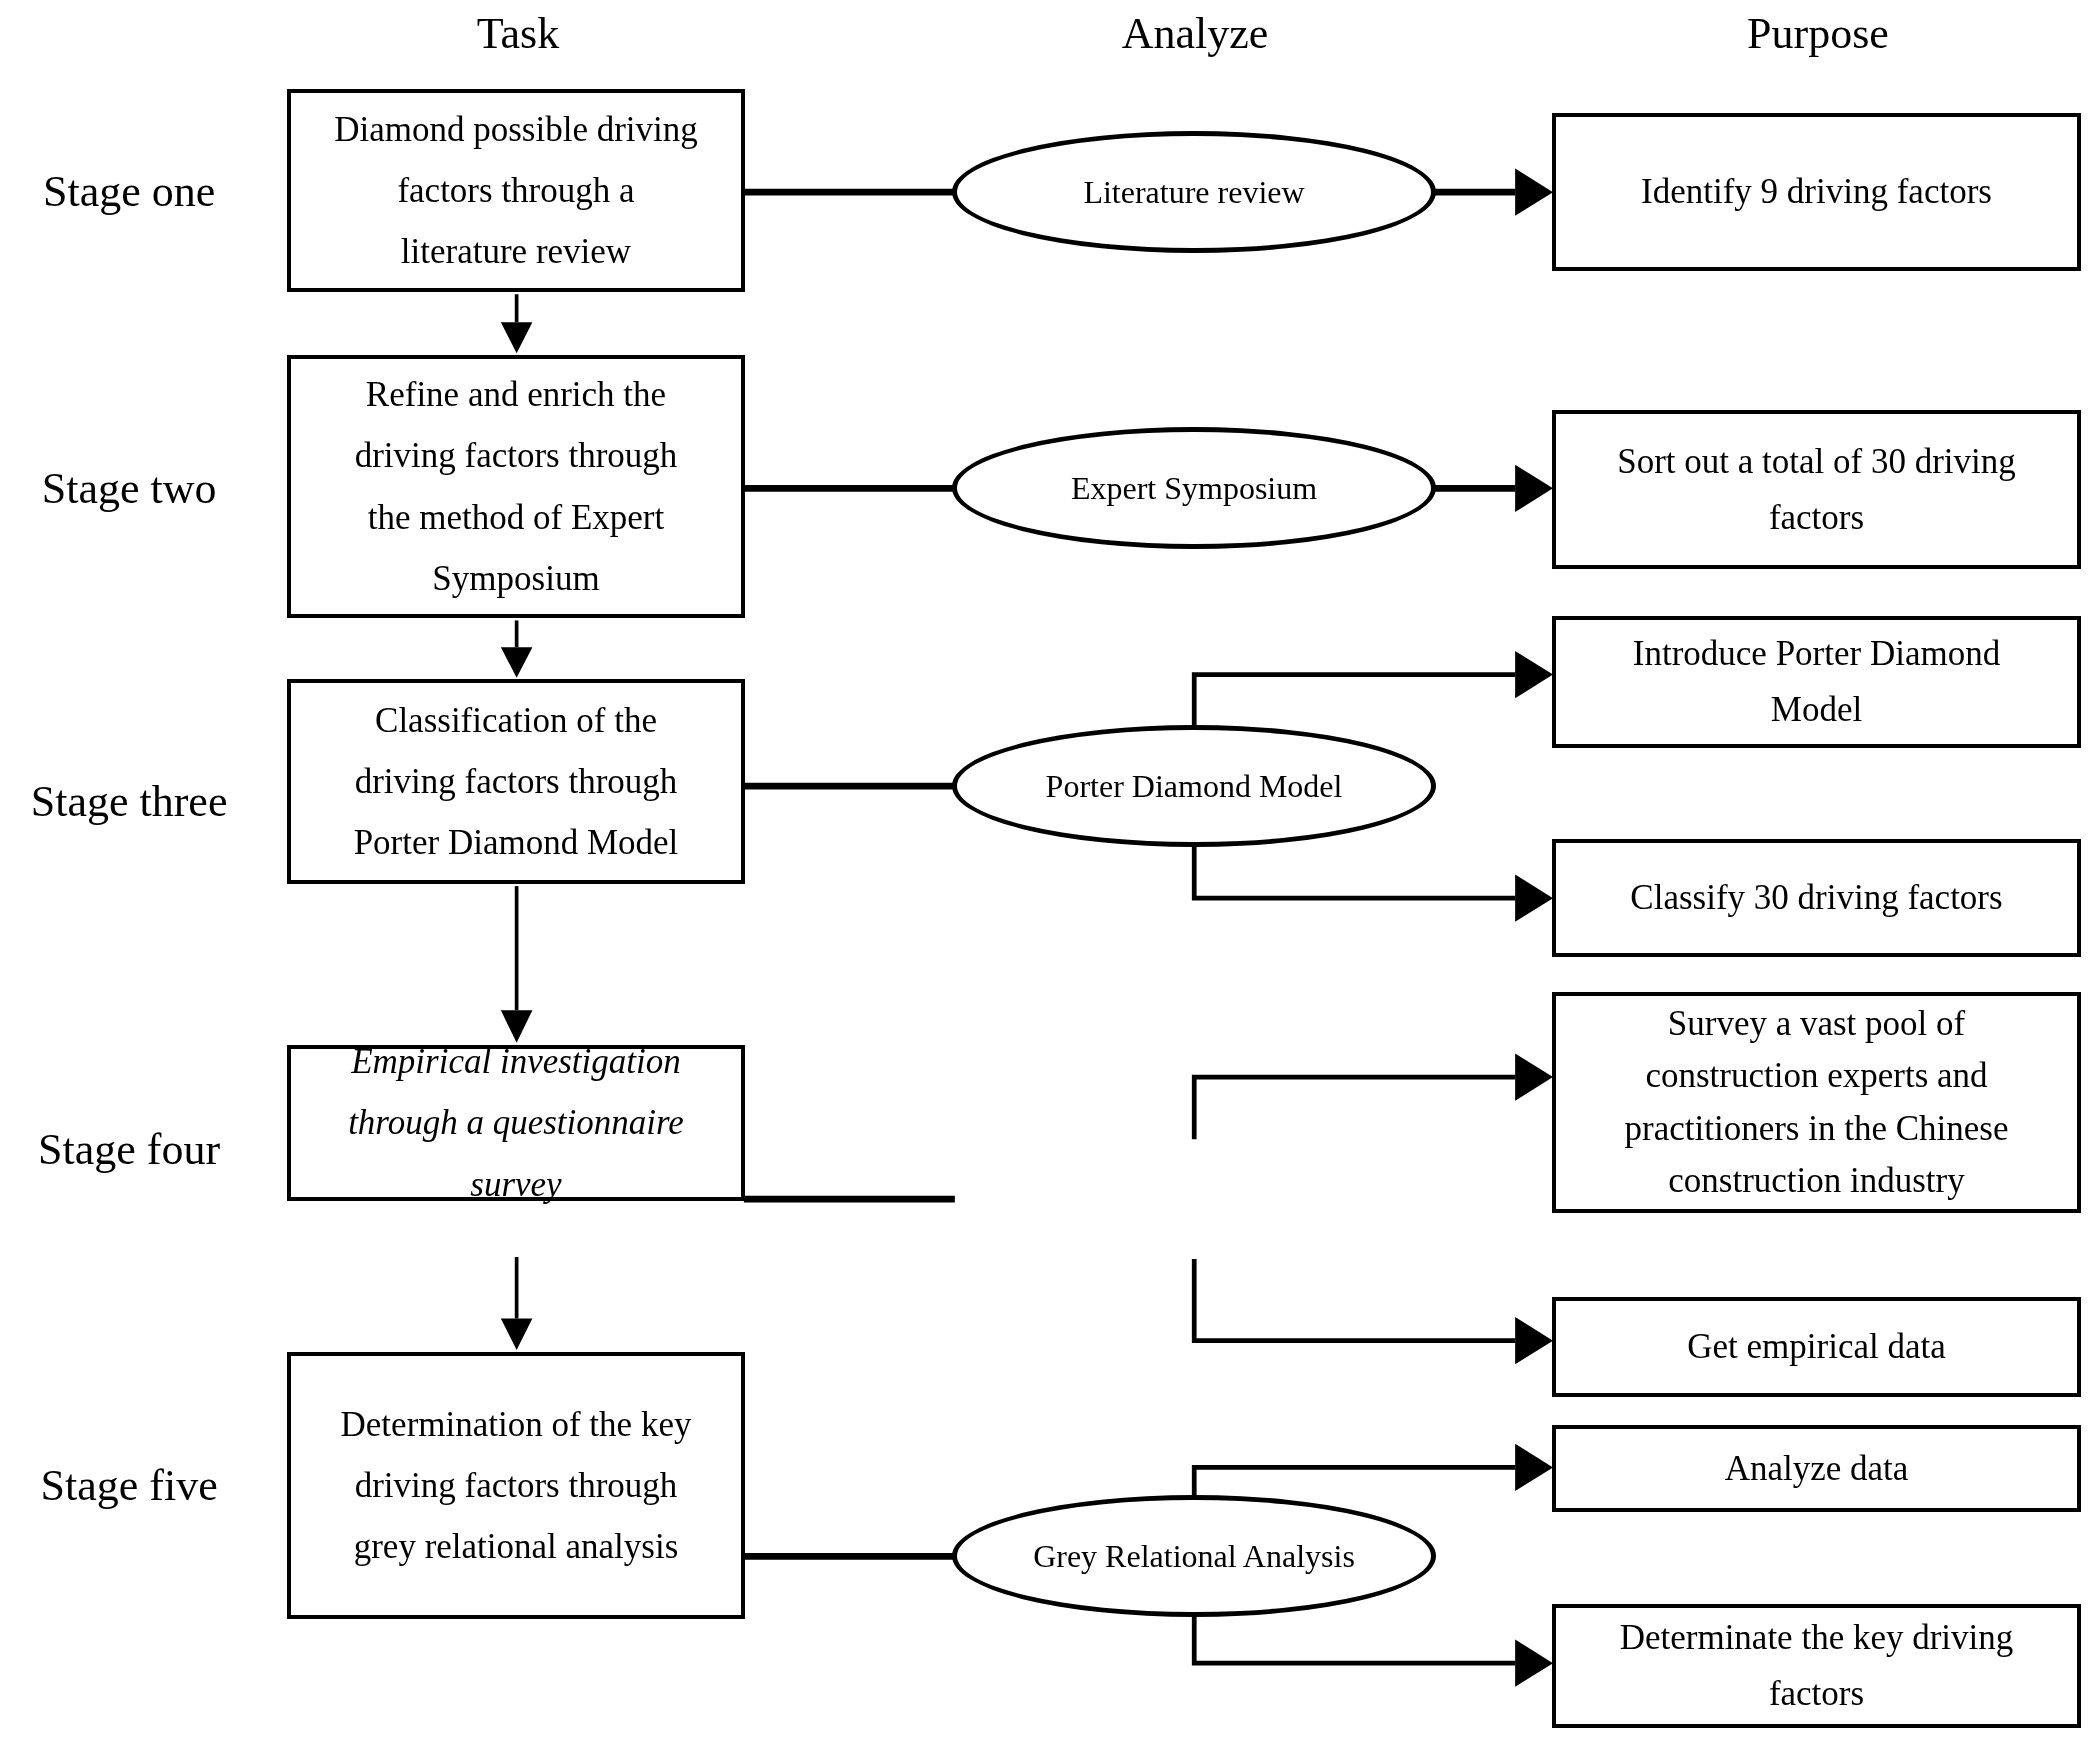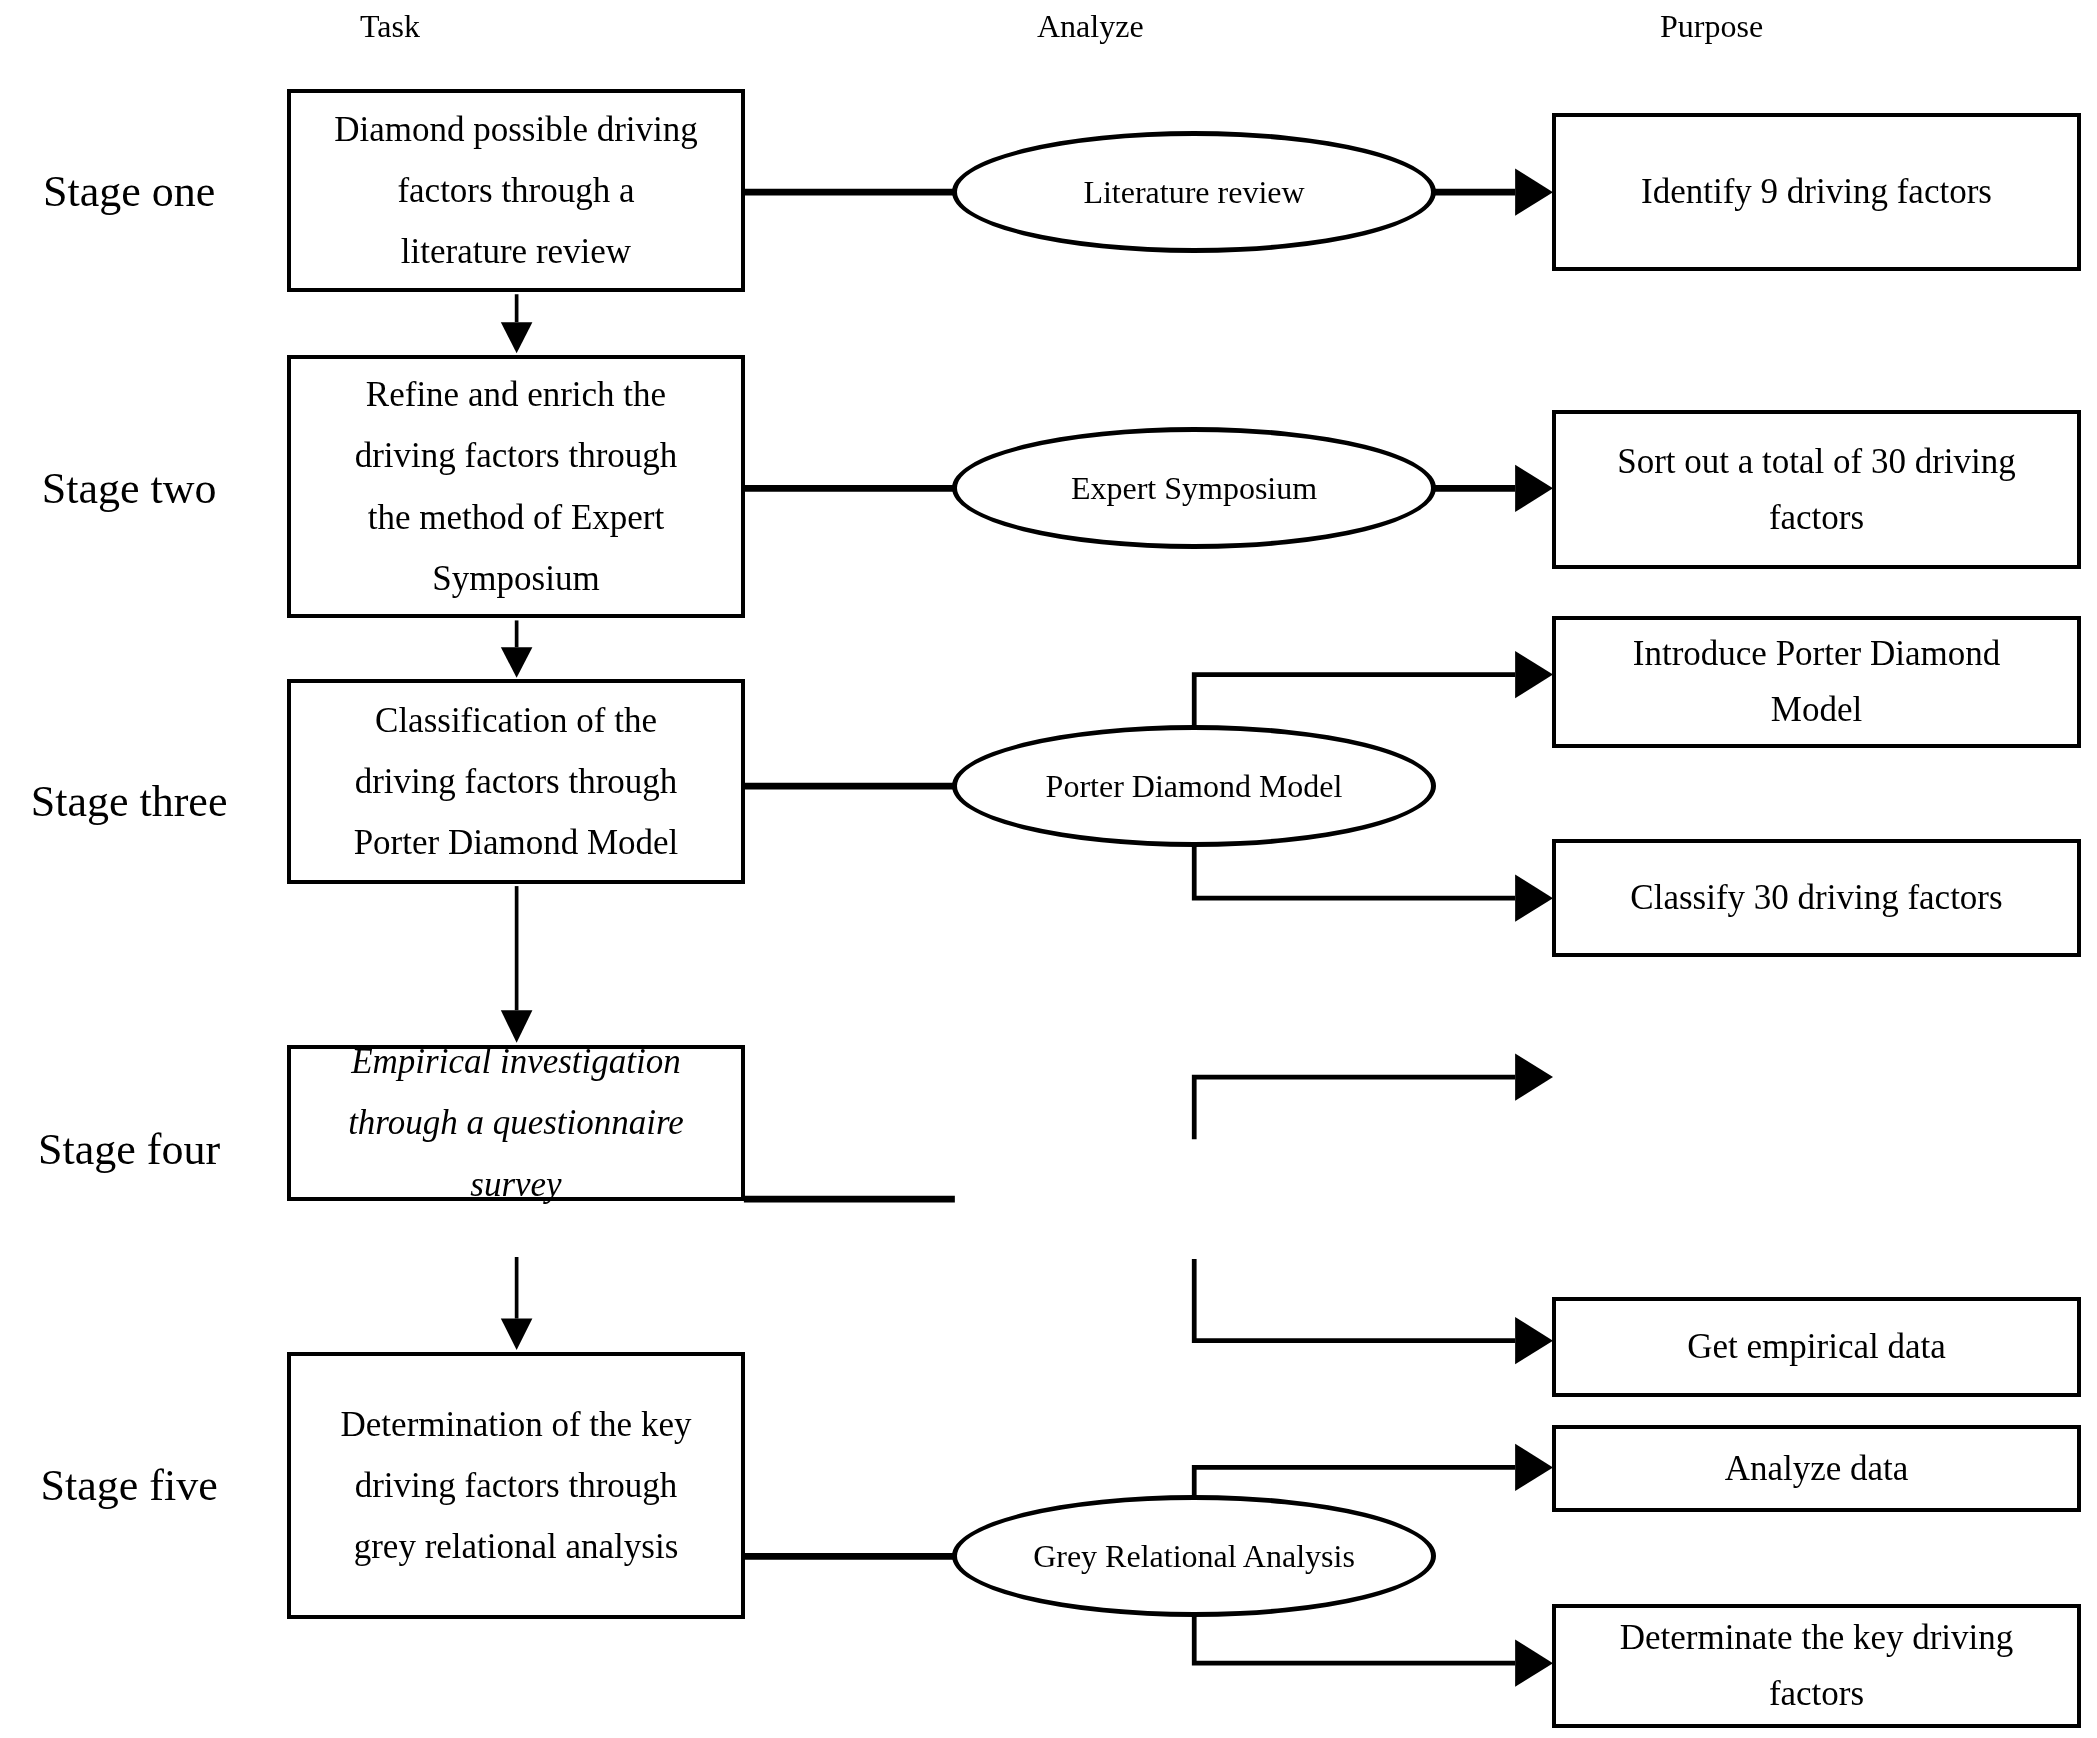--- a/index.html
+++ b/index.html
@@ -6,22 +6,22 @@
   #canvas{
     position:relative;
     width:2097px;height:1738px;
     background:#ffffff;
     font-family:"Liberation Serif","DejaVu Serif",serif;
     color:#000;
     overflow:hidden;
   }
   .hdr{
     position:absolute;
-    font-size:32px;
-    text-align:left;
+    font-size:44px;
+    text-align:center;
     white-space:nowrap;
   }
   .stage-label{
     position:absolute;
     font-size:44px;
     text-align:center;
     width:253px;left:2.6px;
     height:58px;line-height:58px;
     white-space:nowrap;
   }
@@ -134,19 +134,23 @@
   <div class="ellipse" style="top:427px;">Expert Symposium</div>
   <div class="ellipse" style="top:725px;">Porter Diamond Model</div>
   <div class="ellipse" style="top:1495px;">Grey Relational Analysis</div>
 
   <div class="purpose-box" style="top:113px;height:158px;">Identify 9 driving factors</div>
   <div class="purpose-box" style="top:410px;height:159px;">Sort out a total of 30 driving
 factors</div>
   <div class="purpose-box" style="top:616px;height:132px;">Introduce Porter Diamond
 Model</div>
   <div class="purpose-box" style="top:839px;height:118px;">Classify 30 driving factors</div>
+  <div class="purpose-box tall" style="top:992px;height:221px;">Survey a vast pool of
+construction experts and
+practitioners in the Chinese
+construction industry</div>
   <div class="purpose-box" style="top:1297px;height:100px;">Get empirical data</div>
   <div class="purpose-box" style="top:1425px;height:87px;">Analyze data</div>
   <div class="purpose-box" style="top:1604px;height:124px;">Determinate the key driving
 factors</div>
 
 </div>
 
 
 </body></html>

